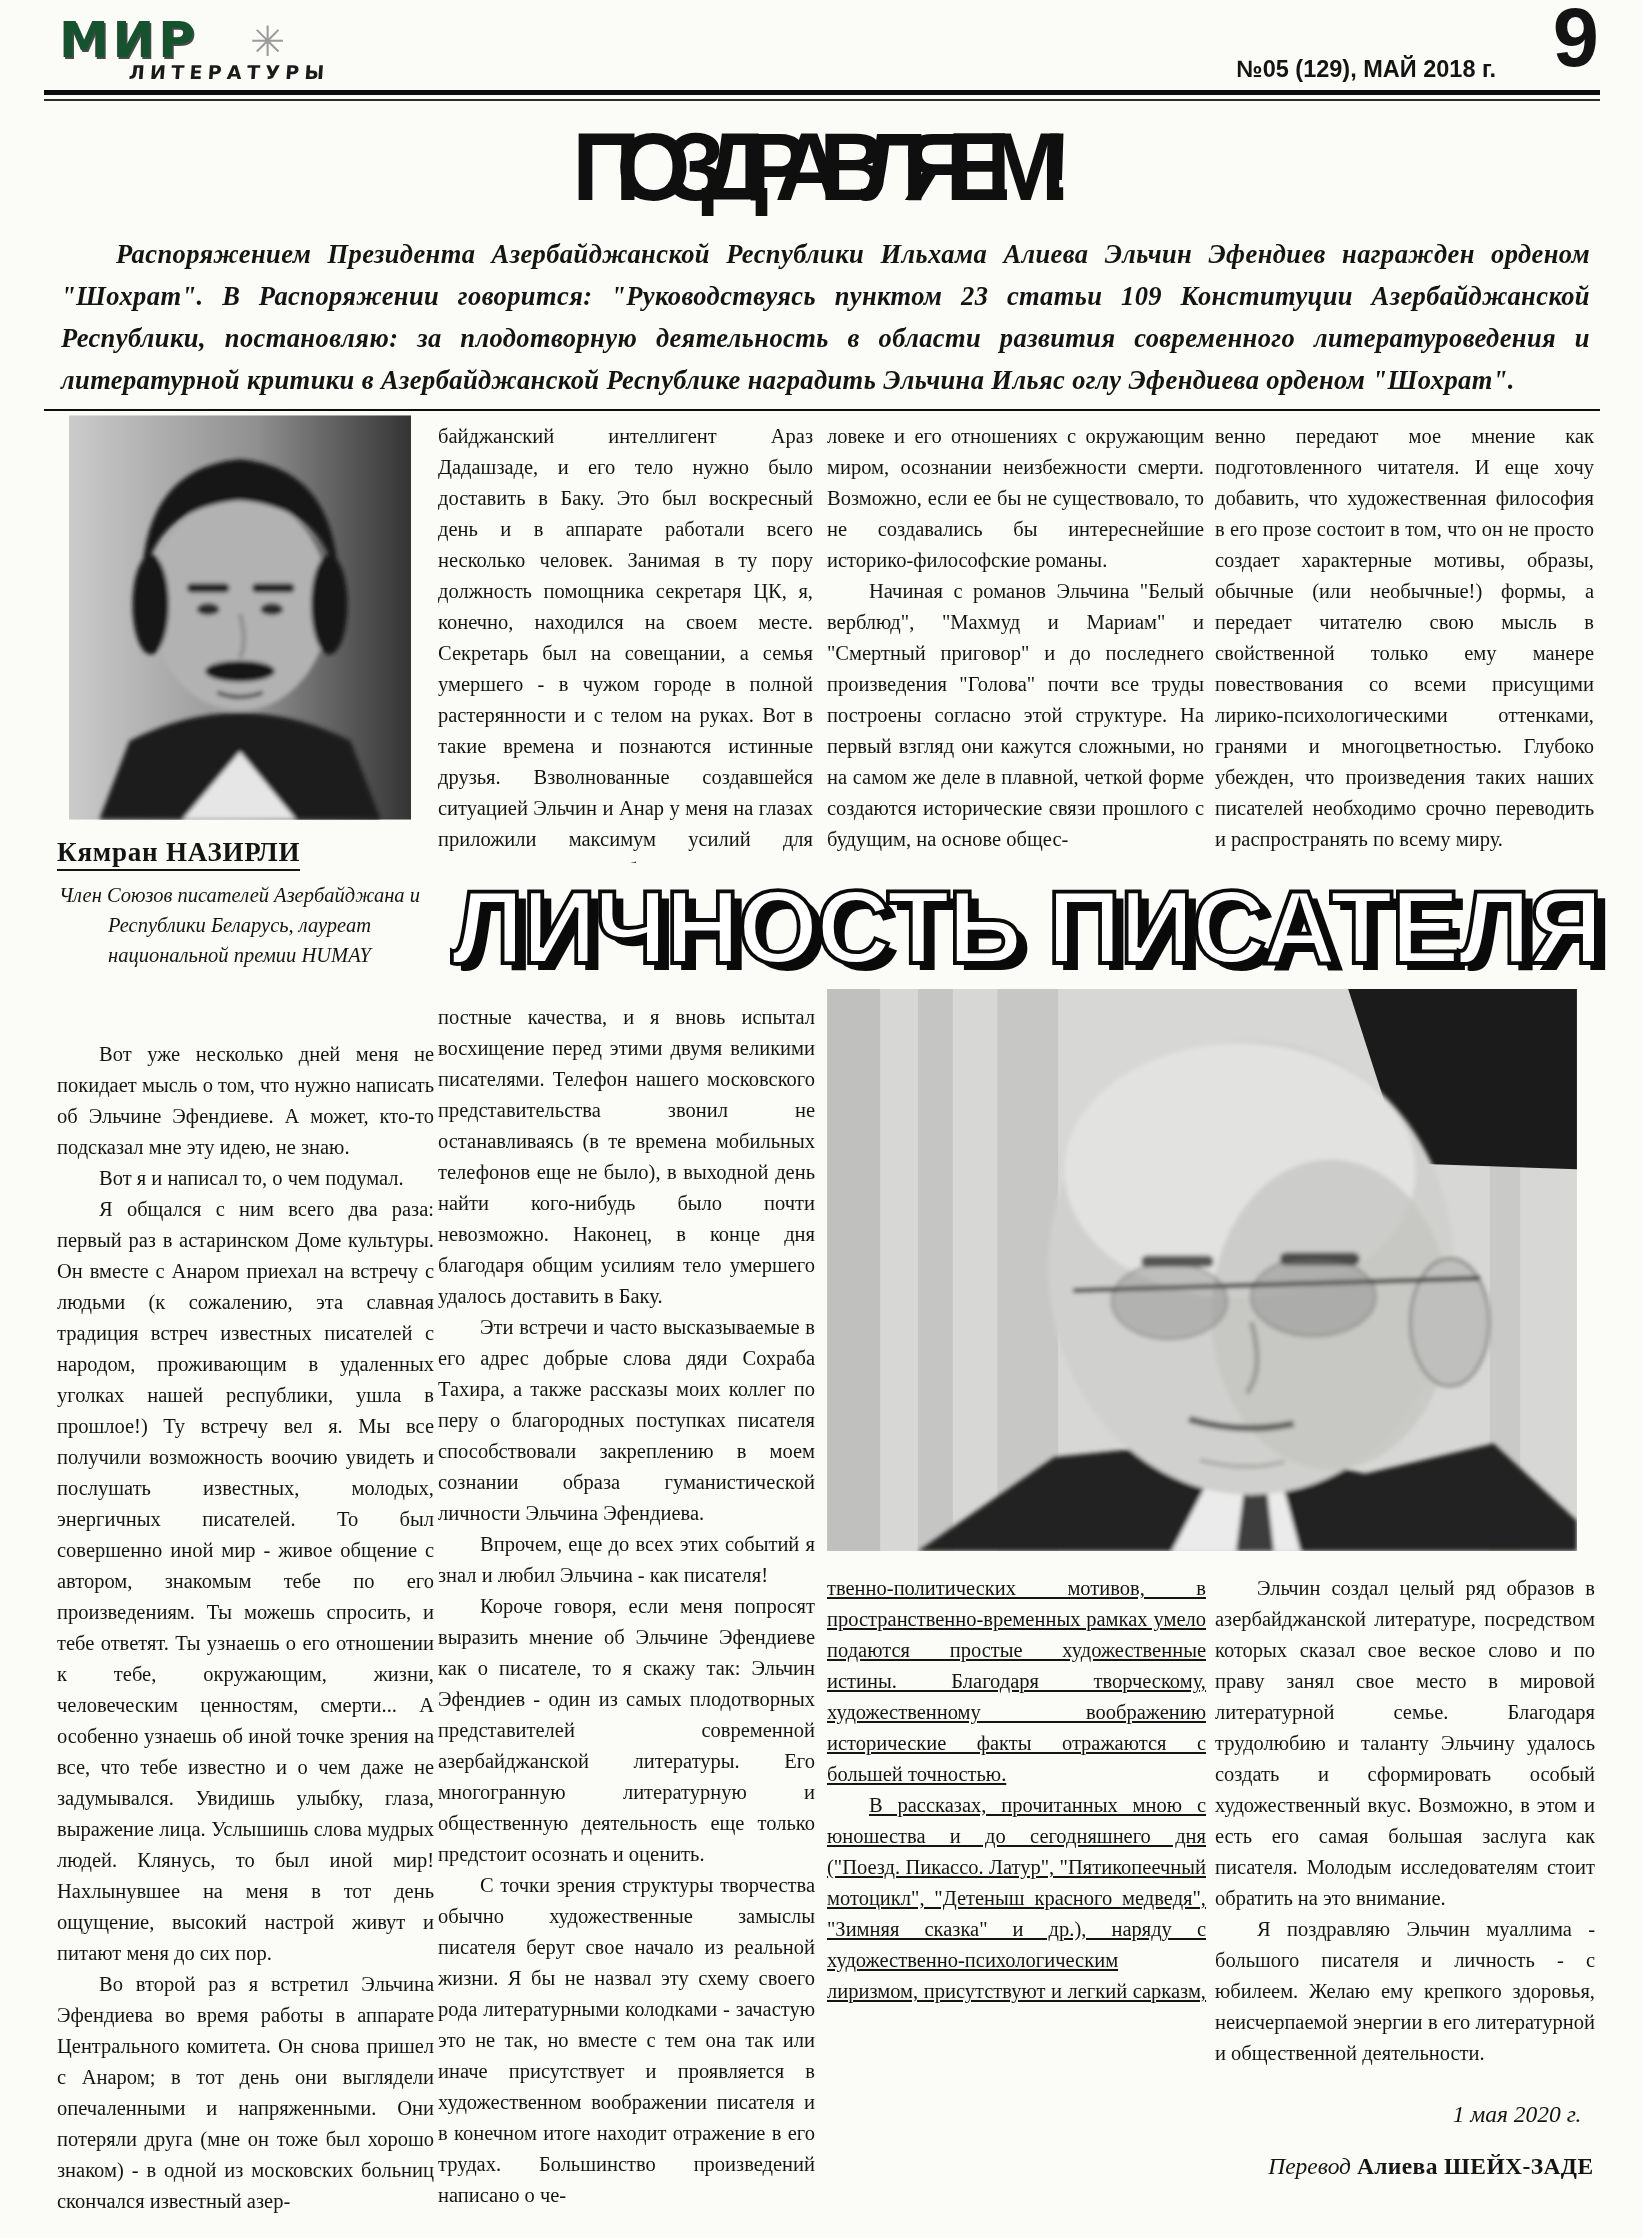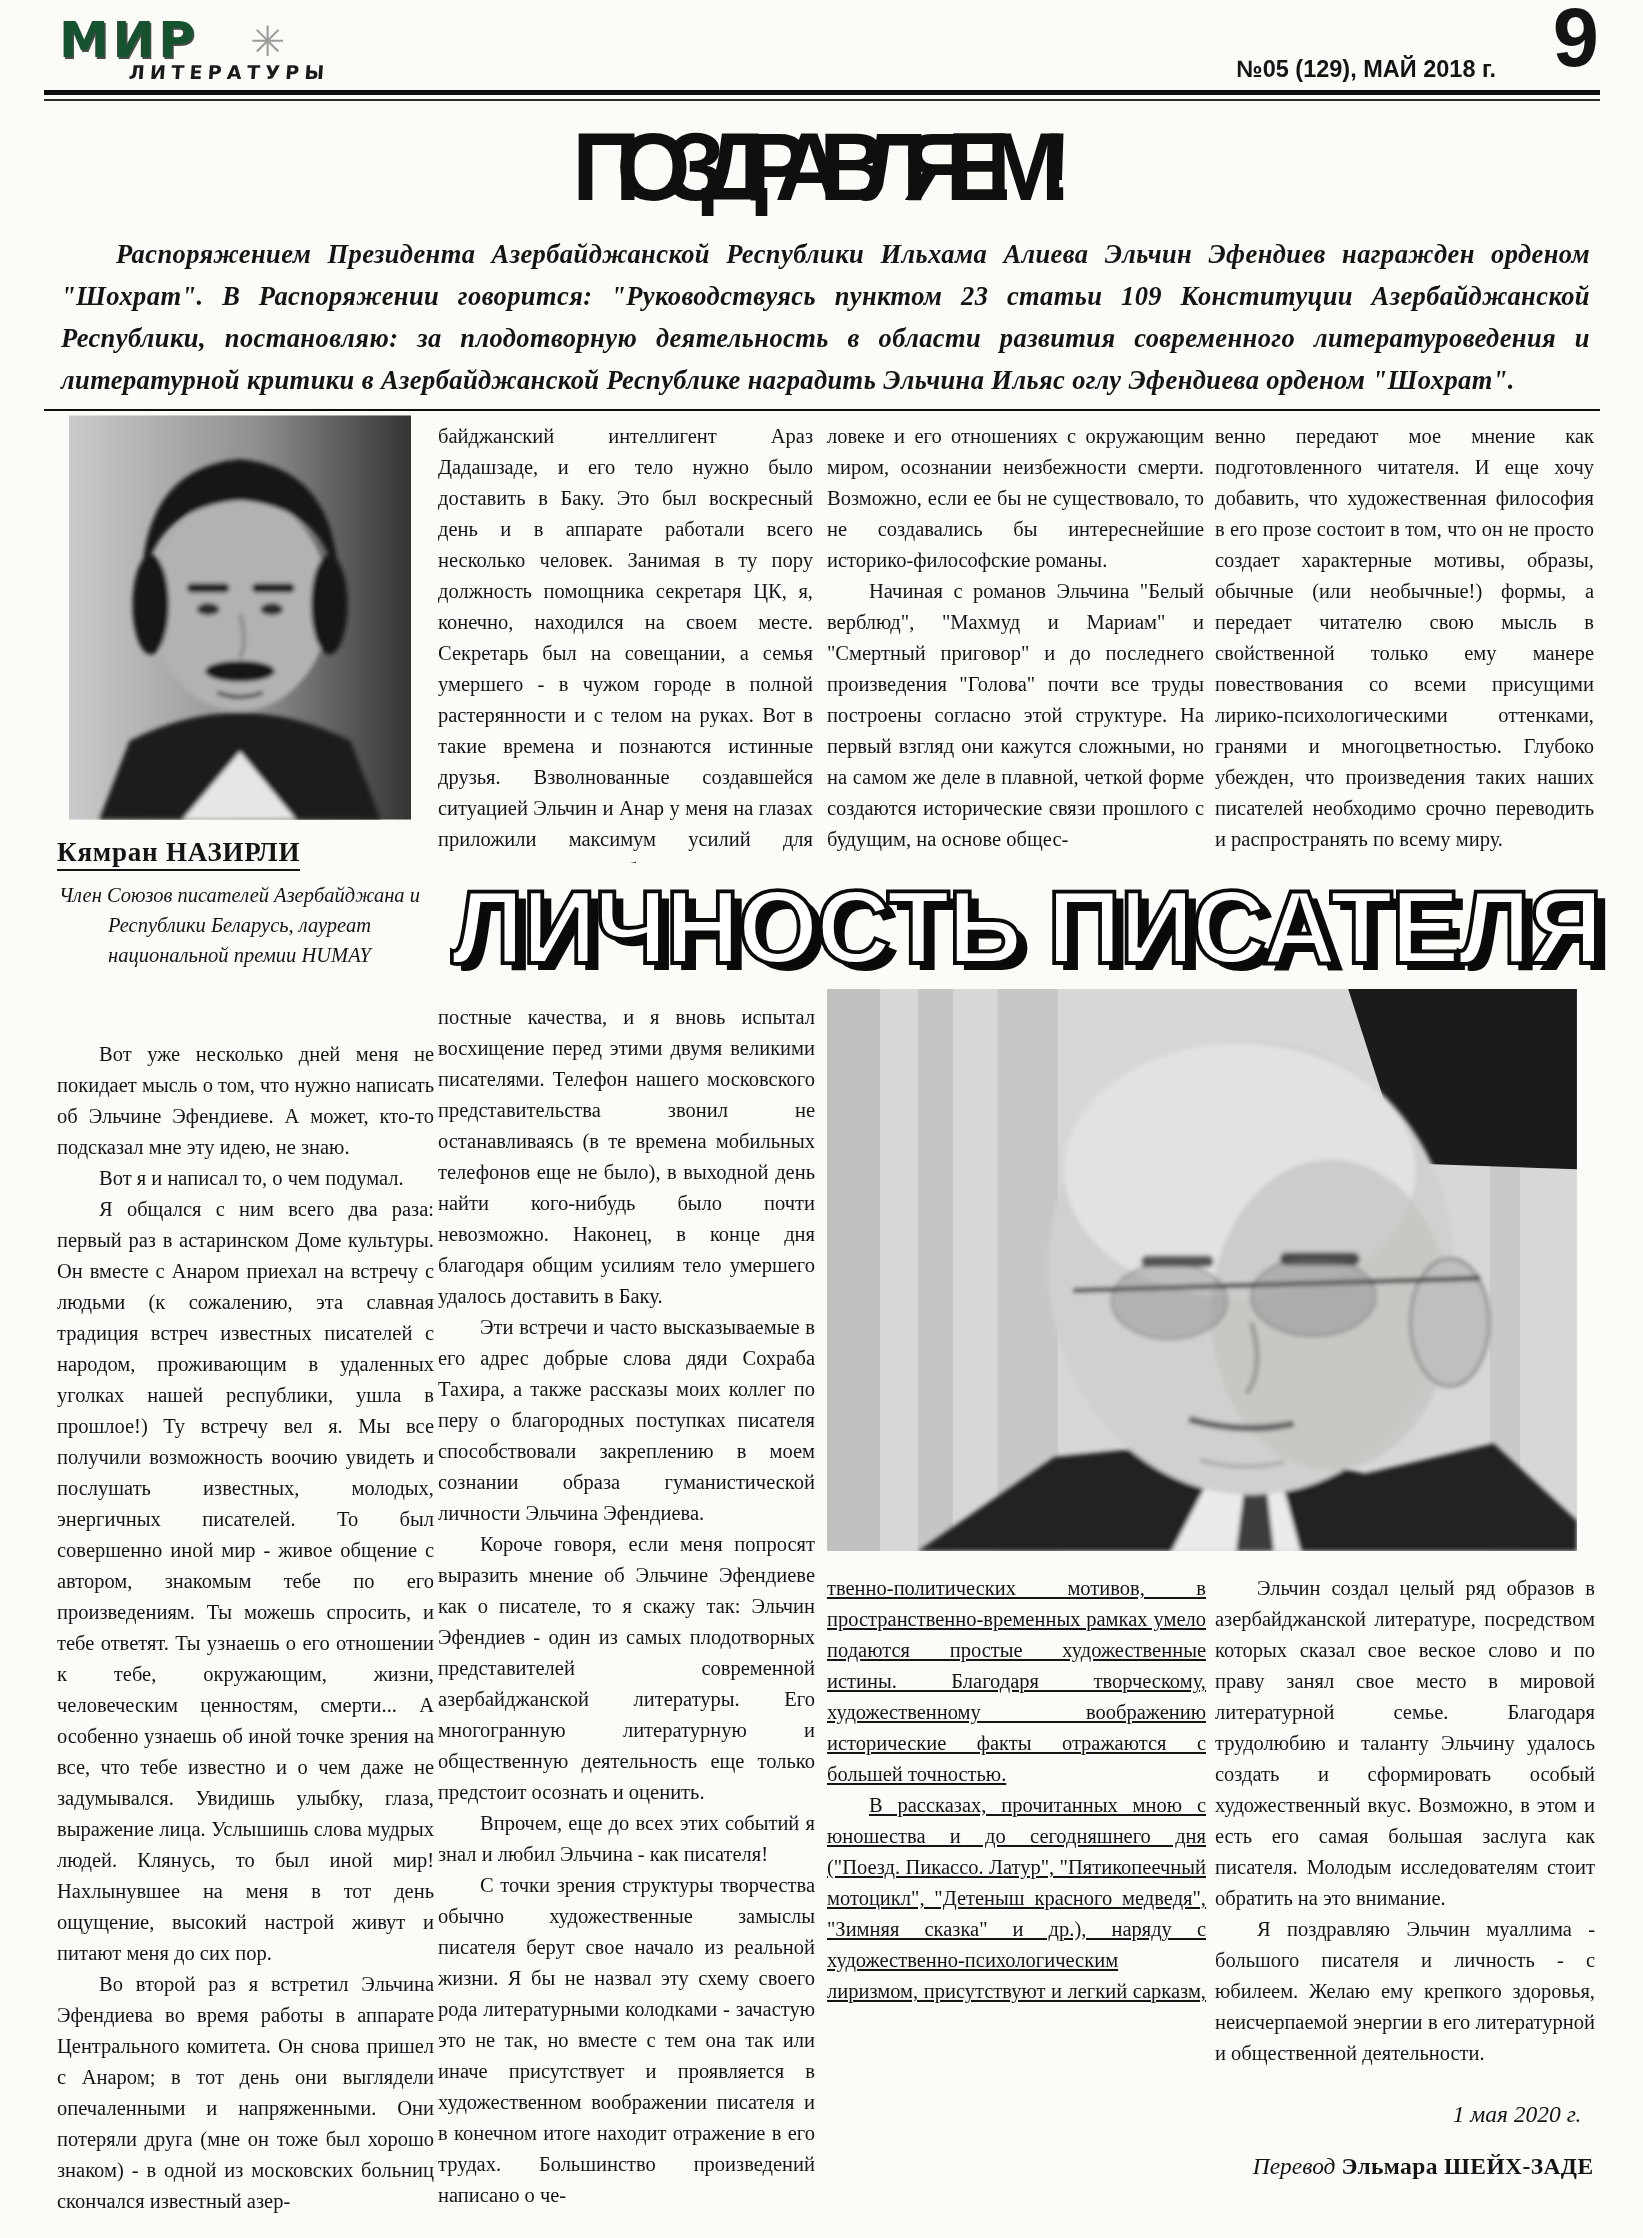--- a/index.html
+++ b/index.html
@@ -164,22 +164,22 @@
 
   <div class="col" id="col1b">
       <p>Вот уже несколько дней меня не покидает мысль о том, что нужно написать об Эльчине Эфендиеве. А может, кто-то подсказал мне эту идею, не знаю.</p>
       <p>Вот я и написал то, о чем подумал.</p>
       <p>Я общался с ним всего два раза: первый раз в астаринском Доме культуры. Он вместе с Анаром приехал на встречу с людьми (к сожалению, эта славная традиция встреч известных писателей с народом, проживающим в удаленных уголках нашей республики, ушла в прошлое!) Ту встречу вел я. Мы все получили возможность воочию увидеть и послушать известных, молодых, энергичных писателей. То был совершенно иной мир - живое общение с автором, знакомым тебе по его произведениям. Ты можешь спросить, и тебе ответят. Ты узнаешь о его отношении к тебе, окружающим, жизни, человеческим ценностям, смерти... А особенно узнаешь об иной точке зрения на все, что тебе известно и о чем даже не задумывался. Увидишь улыбку, глаза, выражение лица. Услышишь слова мудрых людей. Клянусь, то был иной мир! Нахлынувшее на меня в тот день ощущение, высокий настрой живут и питают меня до сих пор.</p>
       <p>Во второй раз я встретил Эльчина Эфендиева во время работы в аппарате Центрального комитета. Он снова пришел с Анаром; в тот день они выглядели опечаленными и напряженными. Они потеряли друга (мне он тоже был хорошо знаком) - в одной из московских больниц скончался известный азер-</p>
     </div>
   <div class="col" id="col2b">
       <p class="ni">постные качества, и я вновь испытал восхищение перед этими двумя великими писателями. Телефон нашего московского представительства звонил не останавливаясь (в те времена мобильных телефонов еще не было), в выходной день найти кого-нибудь было почти невозможно. Наконец, в конце дня благодаря общим усилиям тело умершего удалось доставить в Баку.</p>
       <p>Эти встречи и часто высказываемые в его адрес добрые слова дяди Сохраба Тахира, а также рассказы моих коллег по перу о благородных поступках писателя способствовали закреплению в моем сознании образа гуманистической личности Эльчина Эфендиева.</p>
+      <p>Впрочем, еще до всех этих событий я знал и любил Эльчина - как писателя!</p>
       <p>Короче говоря, если меня попросят выразить мнение об Эльчине Эфендиеве как о писателе, то я скажу так: Эльчин Эфендиев - один из самых плодотворных представителей современной азербайджанской литературы. Его многогранную литературную и общественную деятельность еще только предстоит осознать и оценить.</p>
-      <p>Впрочем, еще до всех этих событий я знал и любил Эльчина - как писателя!</p>
       <p>С точки зрения структуры творчества обычно художественные замыслы писателя берут свое начало из реальной жизни. Я бы не назвал эту схему своего рода литературными колодками - зачастую это не так, но вместе с тем она так или иначе присутствует и проявляется в художественном воображении писателя и в конечном итоге находит отражение в его трудах. Большинство произведений написано о че-</p>
     </div>
 
   <svg class="photo2" viewBox="0 0 990 742">
     <defs>
         <filter id="soft2">
           <feGaussianBlur stdDeviation="3"></feGaussianBlur>
         </filter>
       </defs>
     <rect width="990" height="742" fill="#d7d7d5"></rect>
@@ -214,18 +214,18 @@
 
   <div class="col" id="col4b">
     <div>
         <p>Эльчин создал целый ряд образов в азербайджанской литературе, посредством которых сказал свое веское слово и по праву занял свое место в мировой литературной семье. Благодаря трудолюбию и таланту Эльчину удалось создать и сформировать особый художественный вкус. Возможно, в этом и есть его самая большая заслуга как писателя. Молодым исследователям стоит обратить на это внимание.</p>
         <p>Я поздравляю Эльчин муаллима - большого писателя и личность - с юбилеем. Желаю ему крепкого здоровья, неисчерпаемой энергии в его литературной и общественной деятельности.</p>
       </div>
     <div class="footer-date">1 мая 2020 г.</div>
     <div class="footer-translator">
       <span class="tprefix">Перевод</span>
       <span> </span>
-      <span class="tname">Эльмара ШЕЙХ-ЗАДЕ</span>
+      <span class="tname">Алиева ШЕЙХ-ЗАДЕ</span>
     </div>
   </div>
 
 </div>
 
 
 </body></html>

